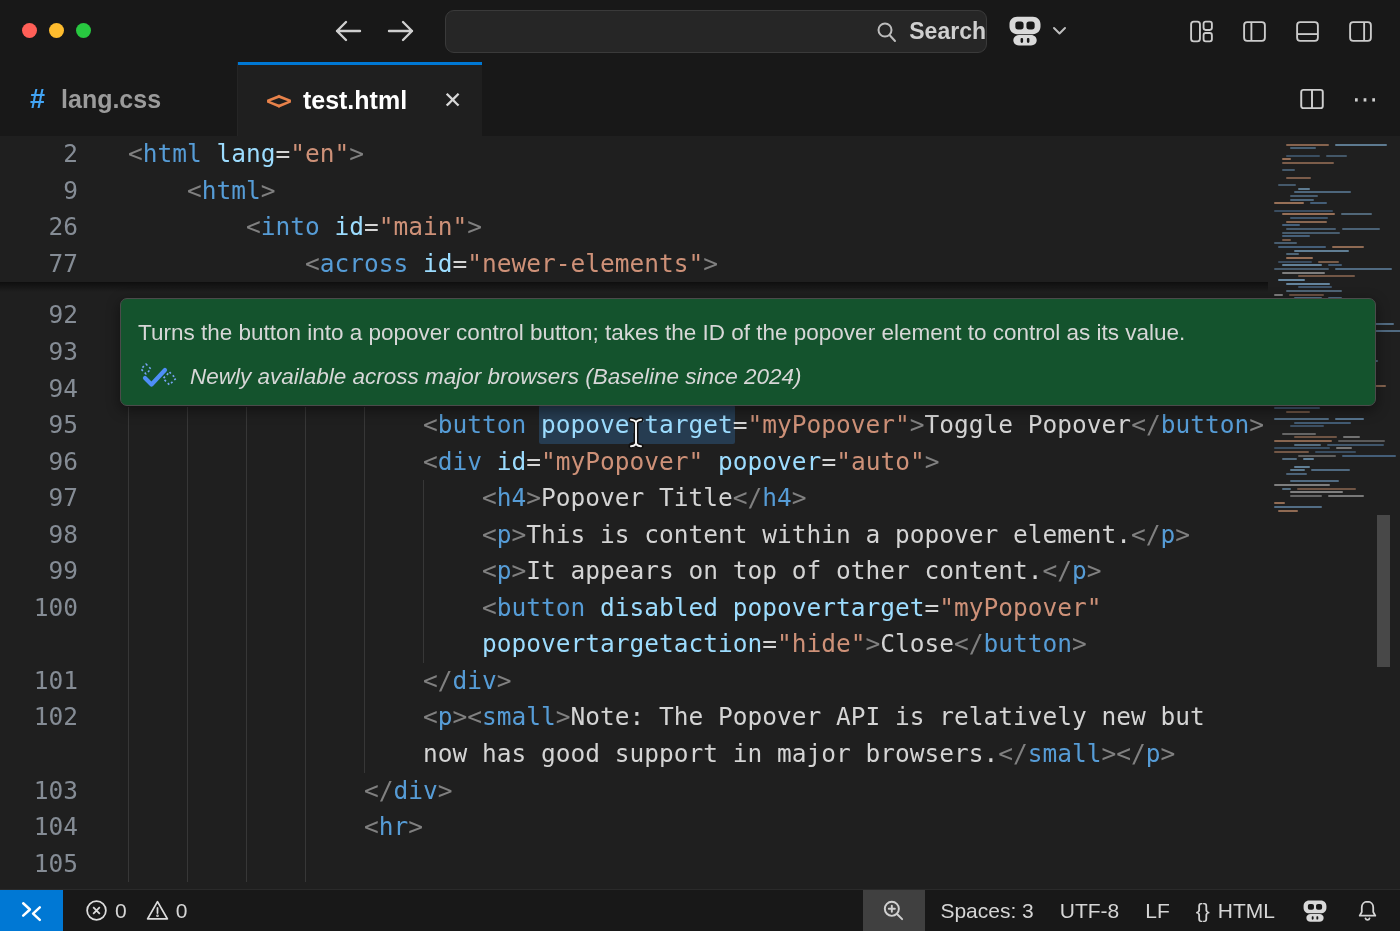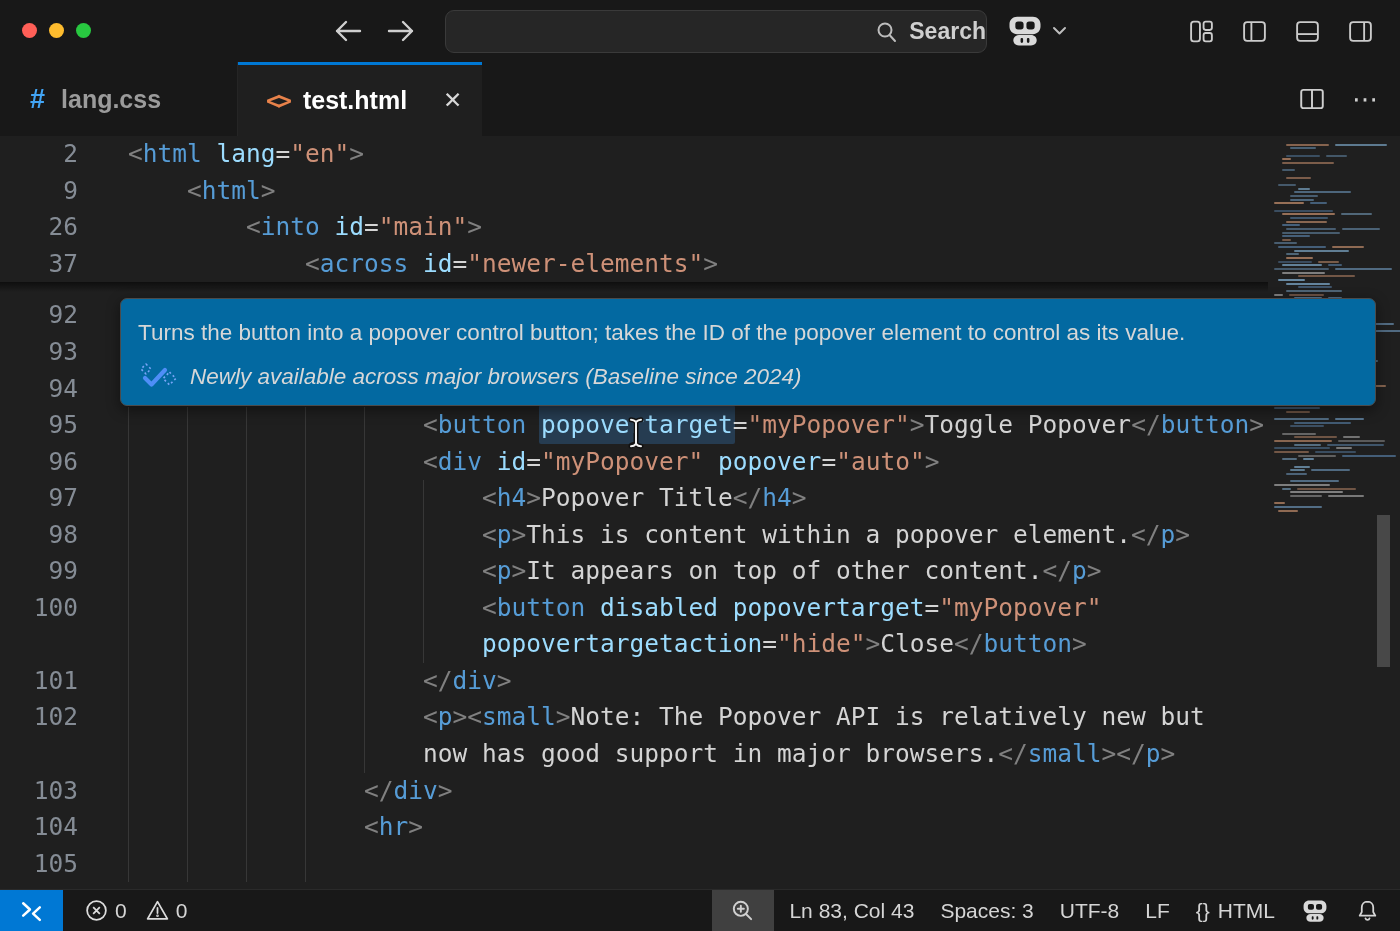--- a/index.html
+++ b/index.html
@@ -44,21 +44,21 @@
   .sticky::after{content:"";position:absolute;left:0;top:146px;width:1268px;height:10px;
                  background:linear-gradient(to bottom,rgba(0,0,0,.55),rgba(0,0,0,0));}
   .sticky .row{position:relative;height:36.5px;line-height:36.5px;}
 
   .minimap{position:absolute;left:1270px;top:4px;width:96px;height:749px;}
   .mm-bar{position:absolute;height:2px;border-radius:1px;}
   .scroll-slider{position:absolute;left:1377px;top:379px;width:13px;height:152px;background:rgba(140,140,140,.38);}
 
   
   .tooltip{position:absolute;left:120px;top:162px;width:1256px;height:108px;box-sizing:border-box;
-           background:#0369a1;border:1.5px solid #4b4b4b;border-radius:7px;z-index:20;
+           background:#14532d;border:1.5px solid #4b4b4b;border-radius:7px;z-index:20;
            box-shadow:0 4px 14px rgba(0,0,0,.45);padding:12px 17px;font-family:"Liberation Sans",sans-serif;}
   .tooltip .line1{color:#d7d7d7;font-size:22.5px;line-height:34px;margin-top:5px;}
   .tooltip .line2{display:flex;align-items:center;gap:12px;margin-top:13px;color:#d7d7d7;
                   font-size:22.5px;font-style:italic;}
 
   .ibeam{position:absolute;left:627px;top:281px;z-index:30;}
 
   
   .statusbar{position:absolute;left:0;top:889px;width:1400px;height:42px;background:#181818;
              border-top:1px solid #2a2a2a;box-sizing:border-box;display:flex;align-items:stretch;
@@ -302,21 +302,21 @@
       <div class="row" style="top: 600px;"><i class="g" style="left: calc(0ch + 128px);"></i><i class="g" style="left: calc(4ch + 128px);"></i><i class="g" style="left: calc(8ch + 128px);"></i><i class="g" style="left: calc(12ch + 128px);"></i><i class="g" style="left: calc(16ch + 128px);"></i><span class="num"></span><span class="code" style="padding-left: 20ch;"><span class="seg-x">now has good support in major browsers.</span><span class="seg-p">&lt;/</span><span class="seg-t">small</span><span class="seg-p">&gt;&lt;/</span><span class="seg-t">p</span><span class="seg-p">&gt;</span></span></div>
       <div class="row" style="top: 636.55px;"><i class="g" style="left: calc(0ch + 128px);"></i><i class="g" style="left: calc(4ch + 128px);"></i><i class="g" style="left: calc(8ch + 128px);"></i><i class="g" style="left: calc(12ch + 128px);"></i><span class="num">103</span><span class="code" style="padding-left: 16ch;"><span class="seg-p">&lt;/</span><span class="seg-t">div</span><span class="seg-p">&gt;</span></span></div>
       <div class="row" style="top: 673.1px;"><i class="g" style="left: calc(0ch + 128px);"></i><i class="g" style="left: calc(4ch + 128px);"></i><i class="g" style="left: calc(8ch + 128px);"></i><i class="g" style="left: calc(12ch + 128px);"></i><span class="num">104</span><span class="code" style="padding-left: 16ch;"><span class="seg-p">&lt;</span><span class="seg-t">hr</span><span class="seg-p">&gt;</span></span></div>
       <div class="row" style="top: 709.65px;"><i class="g" style="left: calc(0ch + 128px);"></i><i class="g" style="left: calc(4ch + 128px);"></i><i class="g" style="left: calc(8ch + 128px);"></i><i class="g" style="left: calc(12ch + 128px);"></i><span class="num">105</span><span class="code" style="padding-left: 0ch;"></span></div>
     </div>
 
   <div class="sticky" id="sticky-lines">
       <div class="row"><span class="num">2</span><span class="code" style="padding-left: 0ch;"><span class="seg-p">&lt;</span><span class="seg-t">html</span><span class="seg-x"> </span><span class="seg-a">lang</span><span class="seg-o">=</span><span class="seg-s">"en"</span><span class="seg-p">&gt;</span></span></div>
       <div class="row"><span class="num">9</span><span class="code" style="padding-left: 4ch;"><span class="seg-p">&lt;</span><span class="seg-t">html</span><span class="seg-p">&gt;</span></span></div>
       <div class="row"><span class="num">26</span><span class="code" style="padding-left: 8ch;"><span class="seg-p">&lt;</span><span class="seg-t">into</span><span class="seg-x"> </span><span class="seg-a">id</span><span class="seg-o">=</span><span class="seg-s">"main"</span><span class="seg-p">&gt;</span></span></div>
-      <div class="row"><span class="num">37</span><span class="code" style="padding-left: 12ch;"><span class="seg-p">&lt;</span><span class="seg-t">across</span><span class="seg-x"> </span><span class="seg-a">id</span><span class="seg-o">=</span><span class="seg-s">"newer-elements"</span><span class="seg-p">&gt;</span></span></div>
+      <div class="row"><span class="num">77</span><span class="code" style="padding-left: 12ch;"><span class="seg-p">&lt;</span><span class="seg-t">across</span><span class="seg-x"> </span><span class="seg-a">id</span><span class="seg-o">=</span><span class="seg-s">"newer-elements"</span><span class="seg-p">&gt;</span></span></div>
     </div>
 
   <div class="tooltip">
     <div class="line1">Turns the button into a popover control button; takes the ID of the popover element to control as its value.</div>
     <div class="line2">
       <span style="display:flex">
         <svg width="40" height="27" viewBox="0 0 40 27">
           <rect x="4.5" y="2.5" width="7" height="7" transform="rotate(45 8 6)" fill="none" stroke="#7aa5f8" stroke-width="1.6" stroke-dasharray="2 2.6"></rect>
           <rect x="27" y="11" width="9" height="9" transform="rotate(45 31.5 15.5)" fill="none" stroke="#7aa5f8" stroke-width="1.6" stroke-dasharray="2 2.6"></rect>
           <path d="M7 15 l6.5 6.5 L27 7" stroke="#4e8ef7" stroke-width="4.2" fill="none" stroke-linecap="round" stroke-linejoin="round"></path>
@@ -362,23 +362,20 @@
   <div class="sb-spacer"></div>
 
   <div class="sb-item sb-zoom">
     <svg width="26" height="26" viewBox="0 0 24 24" fill="none" stroke="#d0d0d0" stroke-width="1.8">
         <circle cx="10" cy="10" r="6.5"></circle>
         <path d="M15 15 l4.5 4.5" stroke-linecap="round"></path>
         <path d="M10 7.2 v5.6 M7.2 10 h5.6" stroke-linecap="round"></path>
       </svg>
   </div>
   <div class="sb-item">
-      <span>Ln 83, Col 43</span>
-    </div>
-  <div class="sb-item">
       <span>Spaces: 3</span>
     </div>
   <div class="sb-item">
       <span>UTF-8</span>
     </div>
   <div class="sb-item">
       <span>LF</span>
     </div>
   <div class="sb-item">
     <span>{}</span>

